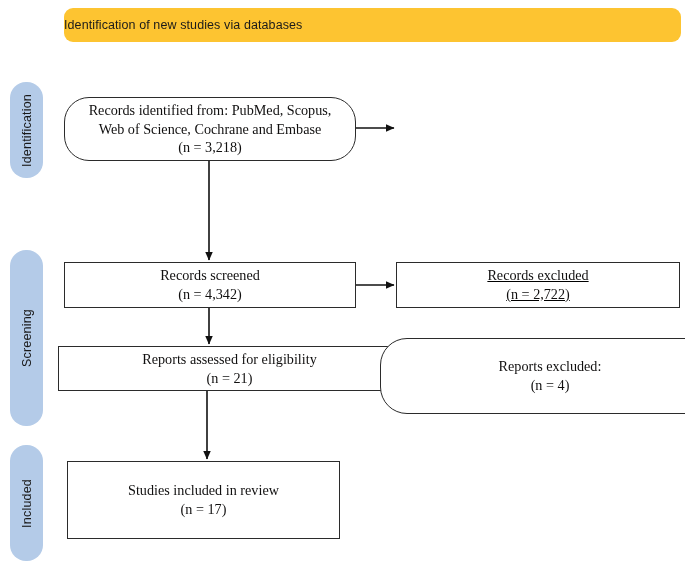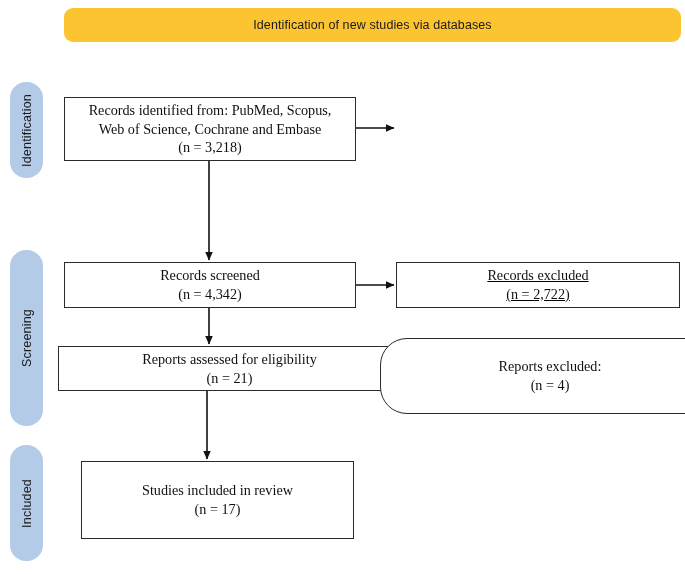--- a/index.html
+++ b/index.html
@@ -20,21 +20,20 @@
   .banner {
     position: absolute;
     left: 64px;
     top: 8px;
     width: 617px;
     height: 34px;
     background: #FDC431;
     border-radius: 9px;
     display: flex;
     align-items: center;
-    justify-content: center;
   }
   .banner-label {
     font-family: "Liberation Sans", "DejaVu Sans", sans-serif;
     font-size: 12.5px;
     color: #1a1a1a;
     letter-spacing: 0.1px;
   }
 
   
   .stage-bar {
@@ -72,27 +71,27 @@
     text-align: center;
   }
   .flow-text {
     font-size: 14.2px;
     line-height: 1.32;
     color: #100f0f;
     padding: 0 6px;
     white-space: pre-line;
   }
 
-  #box-identified       { left: 64px;  top: 97px;  width: 292px; height: 64px; }
+  #box-identified       { left: 64px;  top: 97px;  width: 292px; height: 64px; border-radius: 25px; }
   #box-removed          { left: 396px; top: 92px;  width: 284px; height: 82px; }
   #box-screened         { left: 64px;  top: 262px; width: 292px; height: 46px; }
   #box-records-excluded { left: 396px; top: 262px; width: 284px; height: 46px; text-decoration: underline; }
   #box-eligibility      { left: 58px;  top: 346px; width: 343px; height: 45px; }
   #box-reports-excluded { left: 380px; top: 338px; width: 340px; height: 76px; border-radius: 27px; }
-  #box-included         { left: 81px;  top: 461px; width: 273px; height: 78px; }
+  #box-included         { left: 67px;  top: 461px; width: 273px; height: 78px; }
 
   
   #connectors {
     position: absolute;
     left: 0;
     top: 0;
     width: 685px;
     height: 574px;
     pointer-events: none;
   }

